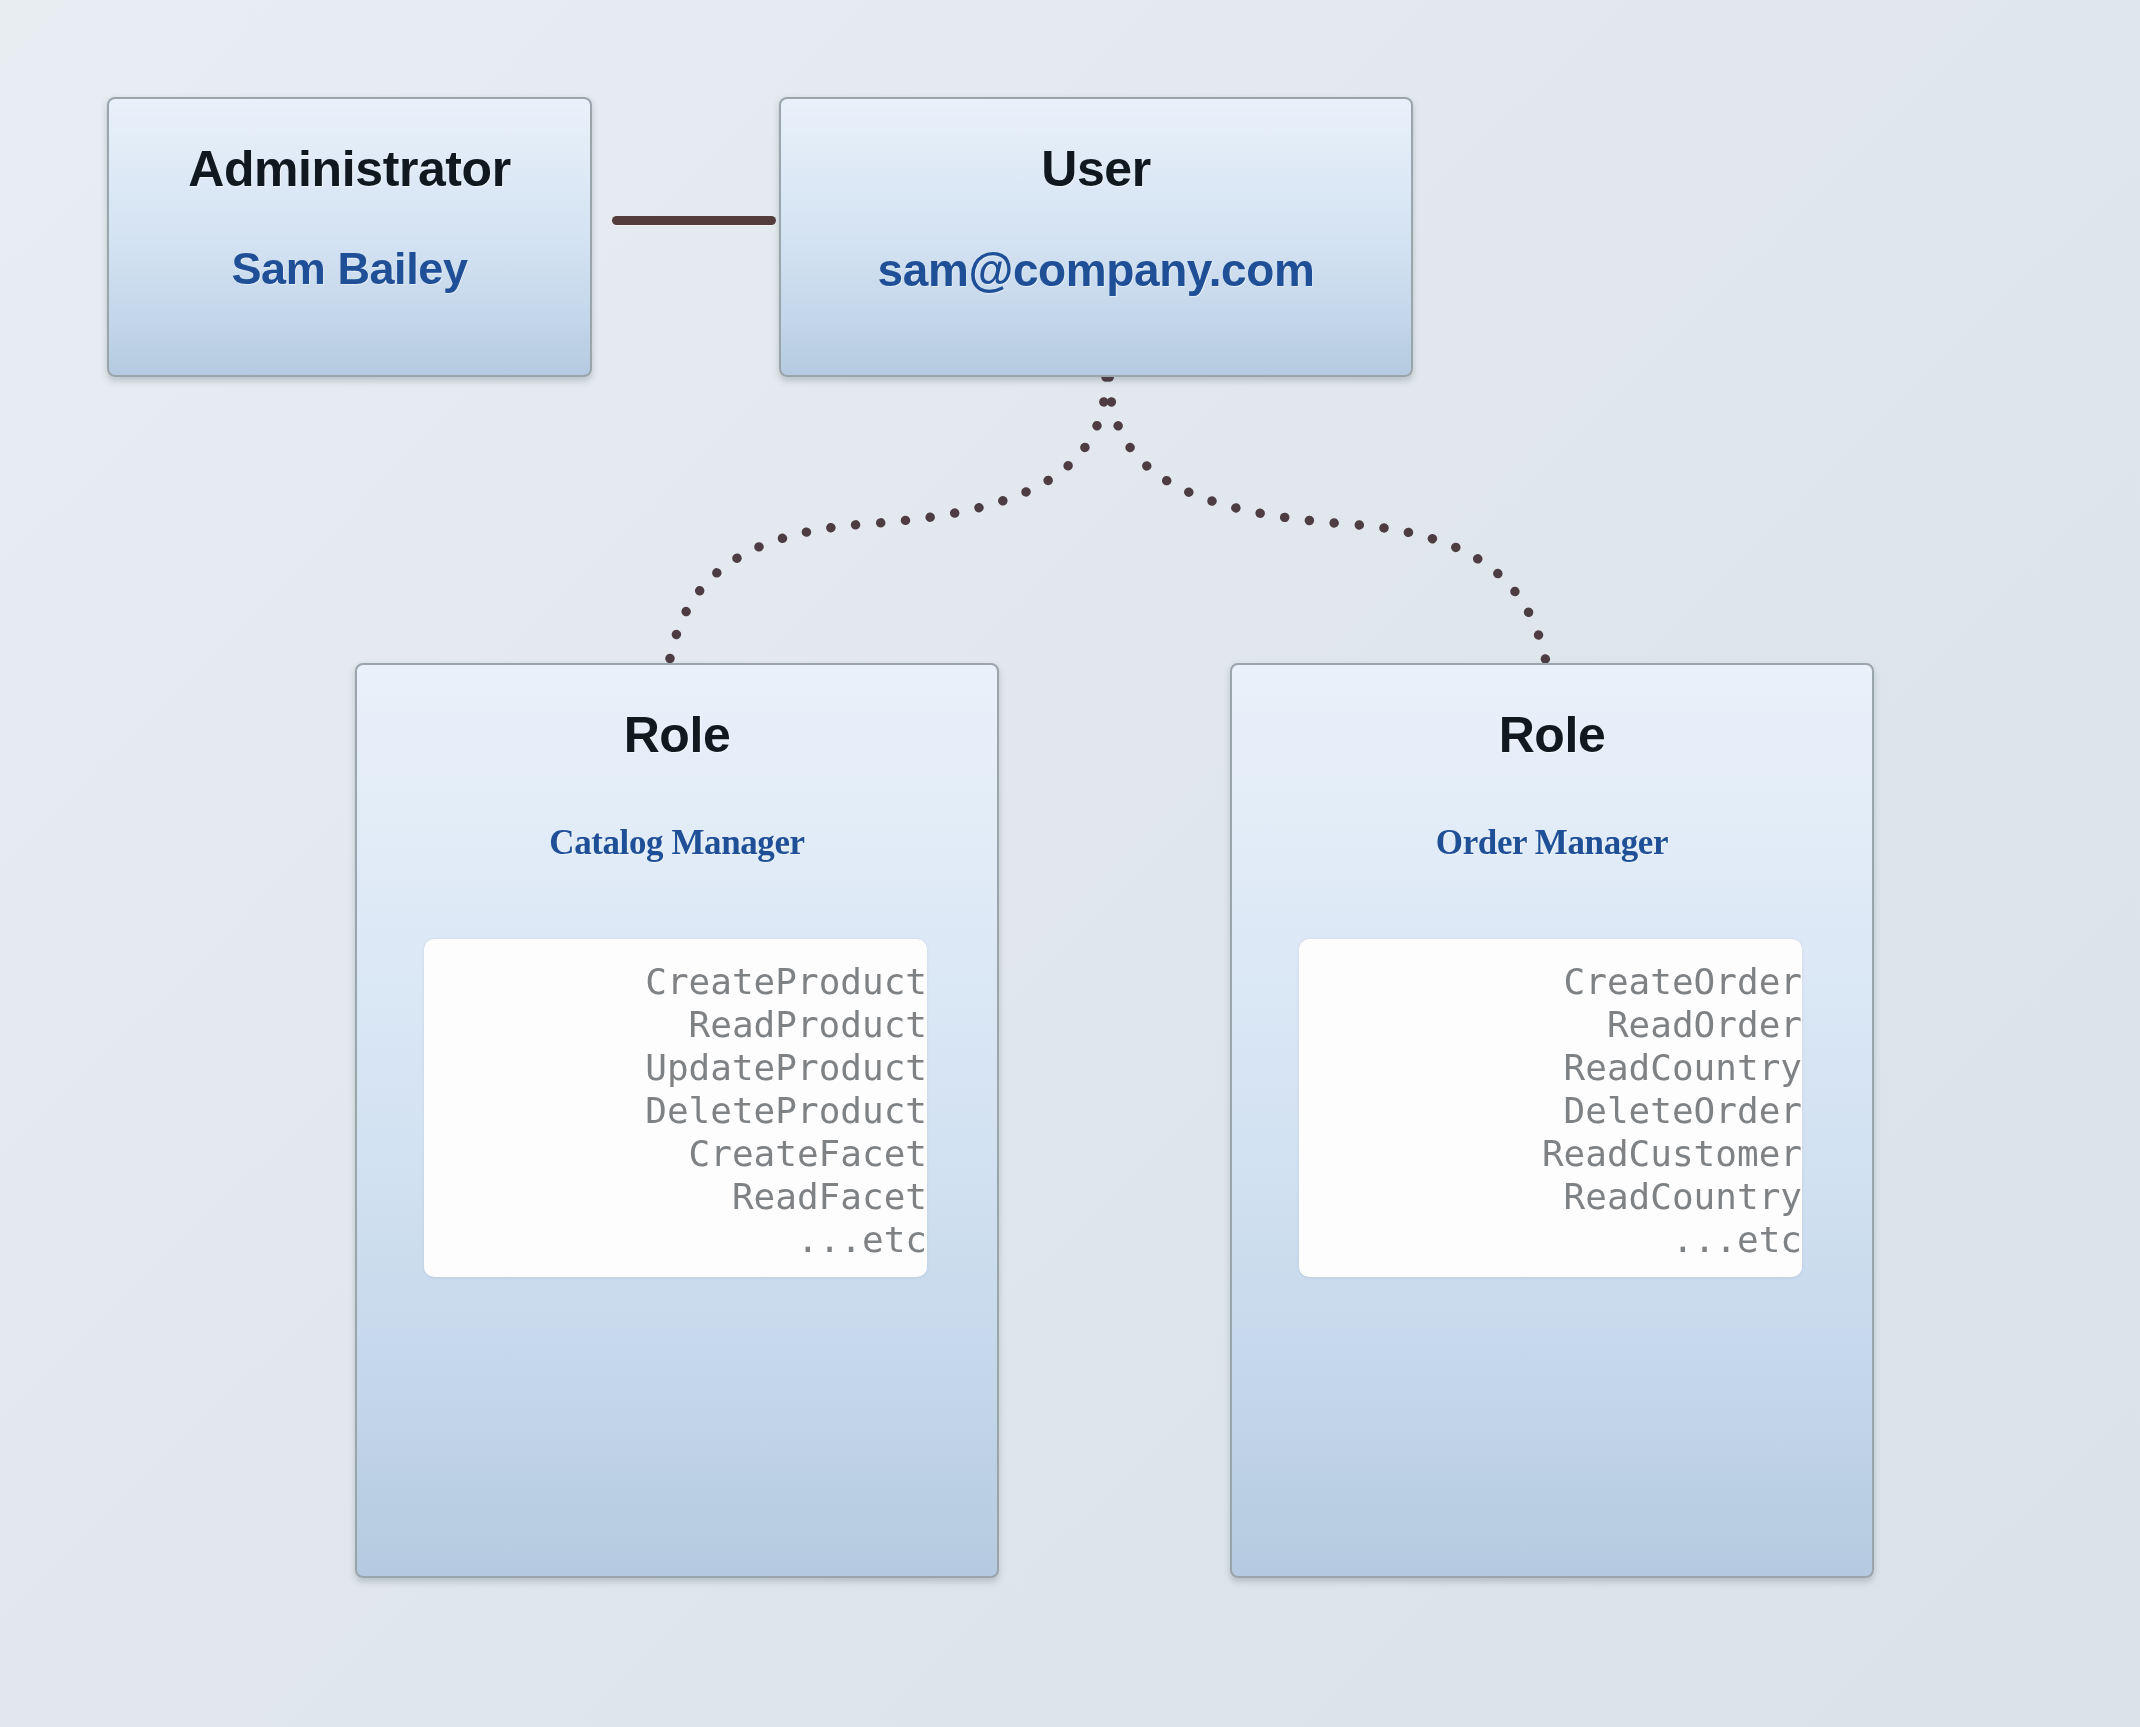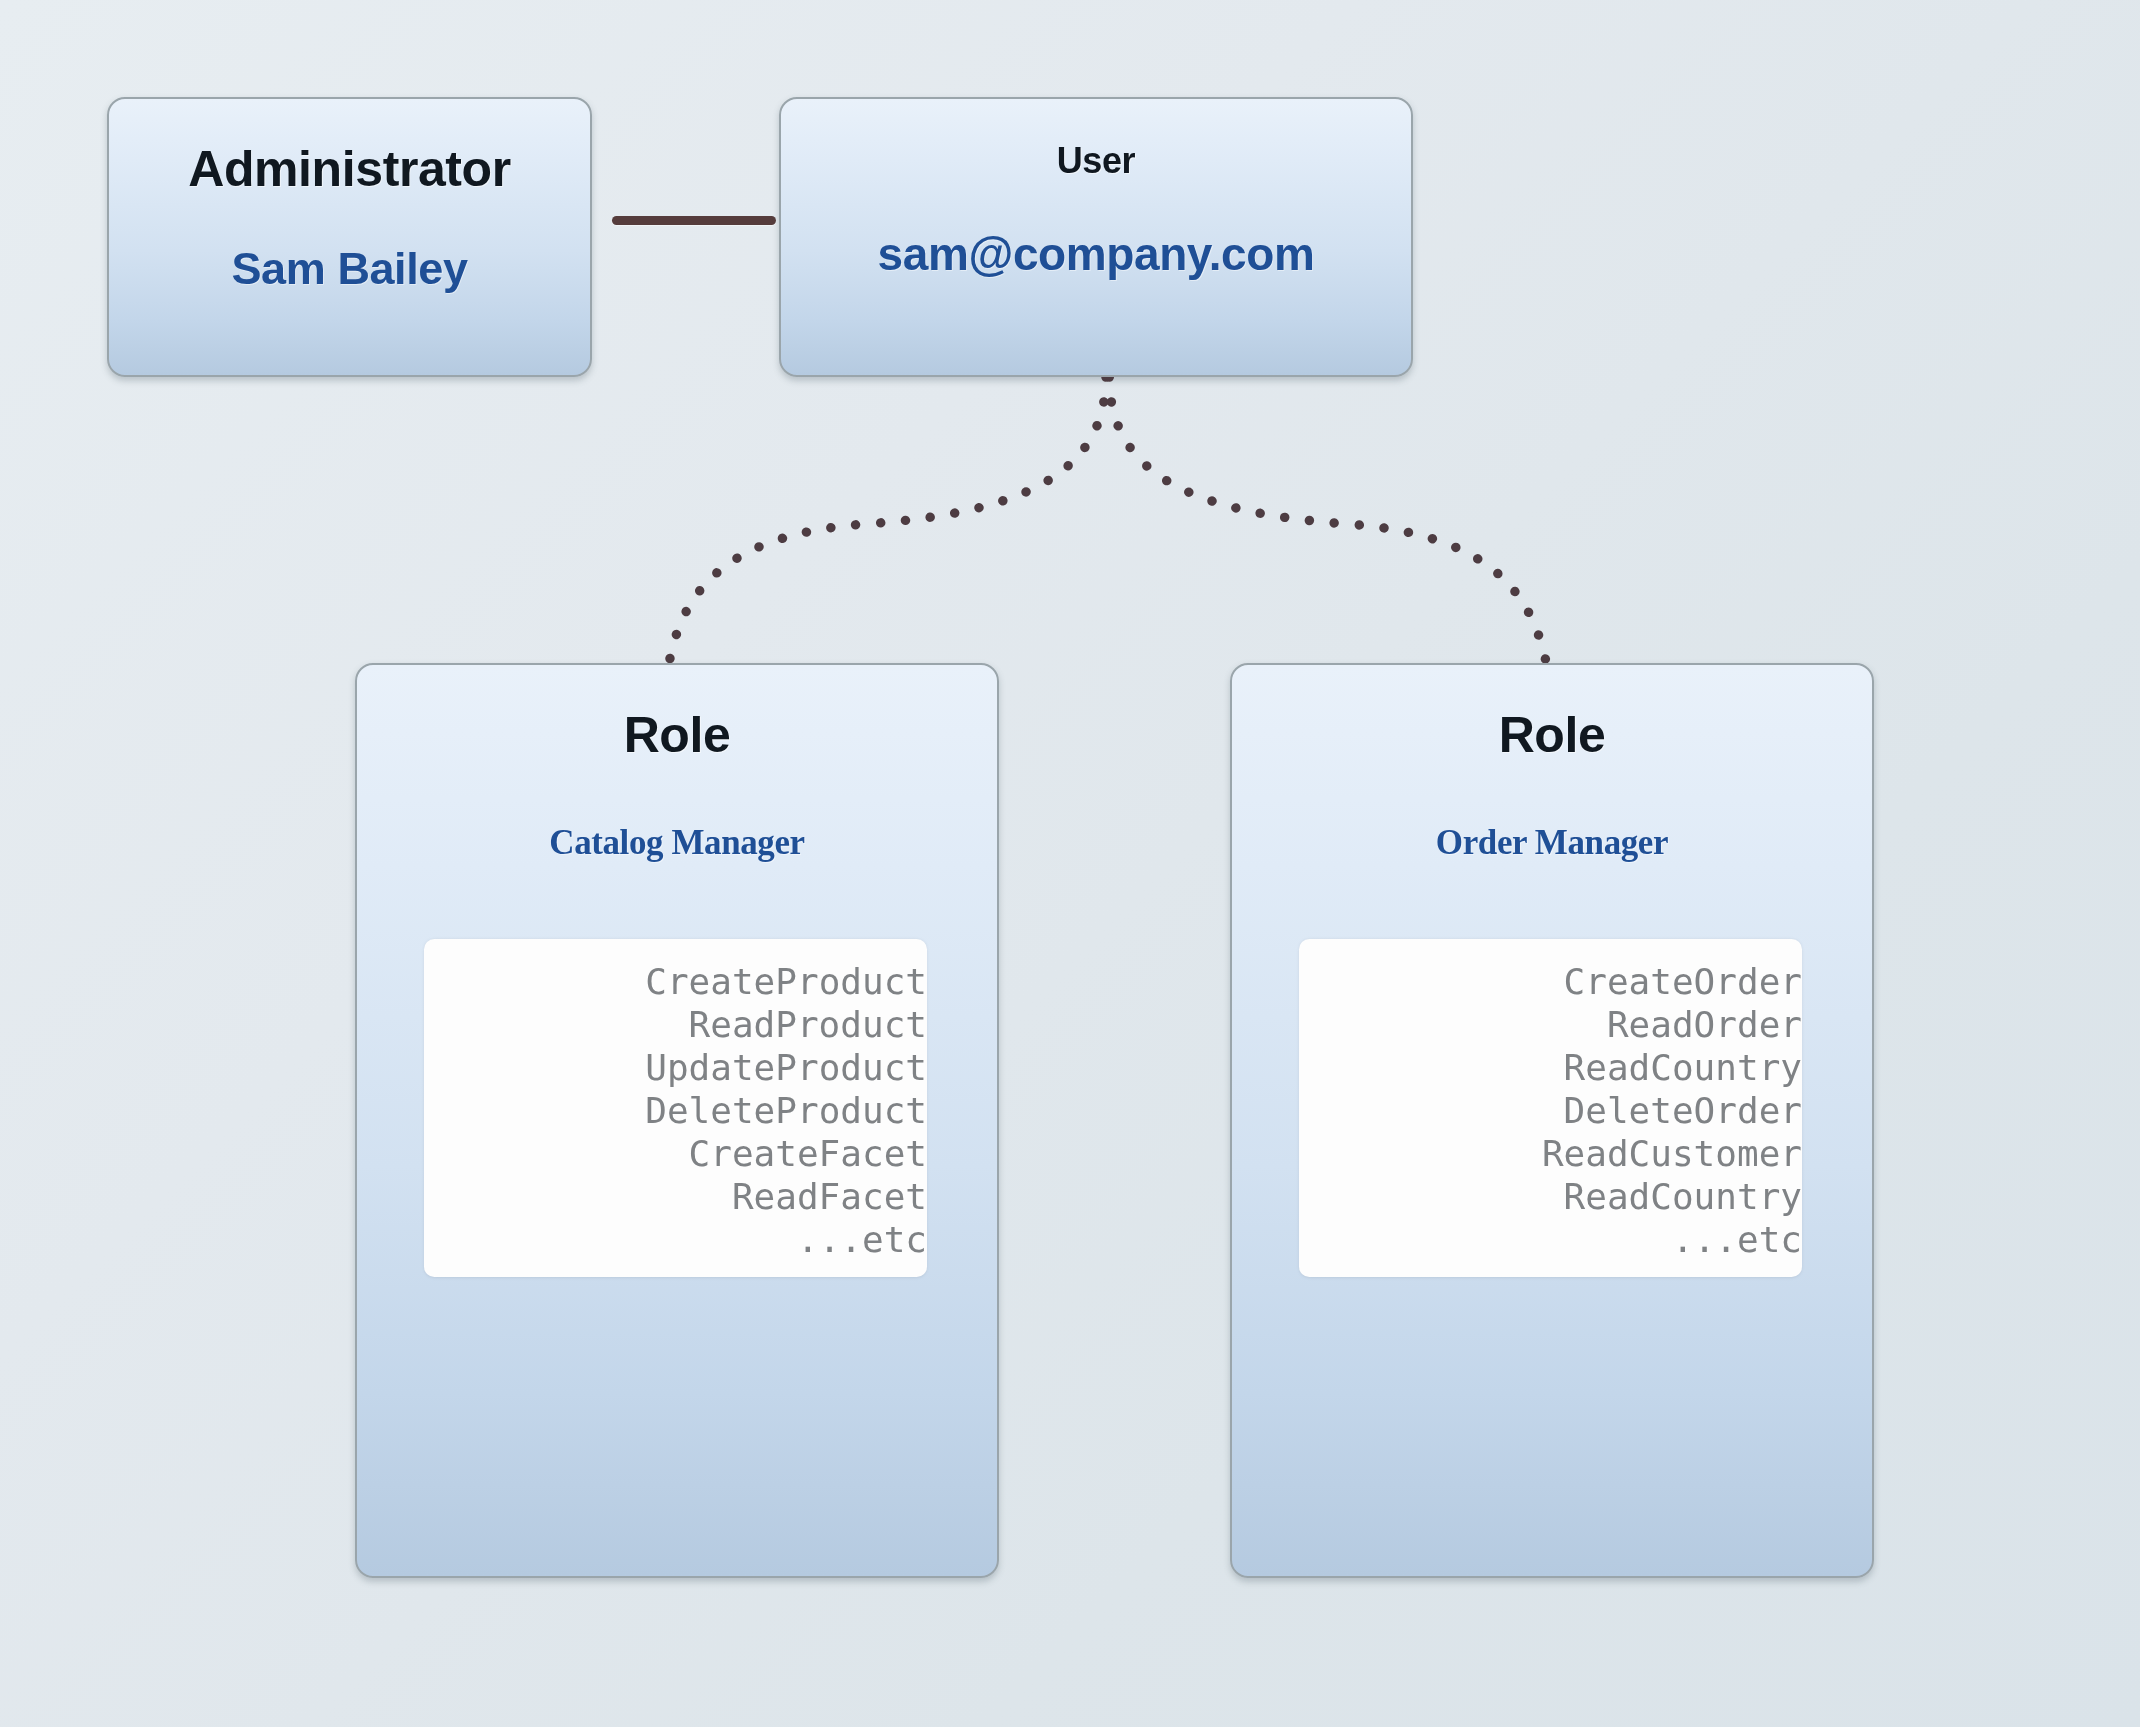--- a/index.html
+++ b/index.html
@@ -17,21 +17,21 @@
     position: relative;
     width: 2140px;
     height: 1728px;
   }
 
   
   .node {
     position: absolute;
     box-sizing: border-box;
     border: 2.6px solid #9aa5ab;
-    border-radius: 18px;
+    border-radius: 8px;
     background: linear-gradient(to bottom, #e9f1fa 0%, #e0ebf7 22%, #d2e1f1 55%, #c3d6ea 80%, #b5cae0 100%);
     box-shadow: 0 3.4px 6px rgba(90,105,115,0.30);
   }
 
   .node-title {
     text-align: center;
     font-weight: bold;
     color: #101820;
     text-shadow: 0.9px 0.9px 0 rgba(255,255,255,0.55);
     letter-spacing: -0.4px;
@@ -60,21 +60,21 @@
     margin-top: 45px;
   }
 
   #user-node {
     left: 779px;
     top: 97px;
     width: 634px;
     height: 280px;
   }
   #user-node .node-title {
-    font-size: 36px;
+    font-size: 50px;
     margin-top: 41px;
   }
   #user-node .node-sub {
     font-size: 46px;
     margin-top: 45px;
   }
 
   
   #admin-user-link {
     position: absolute;

